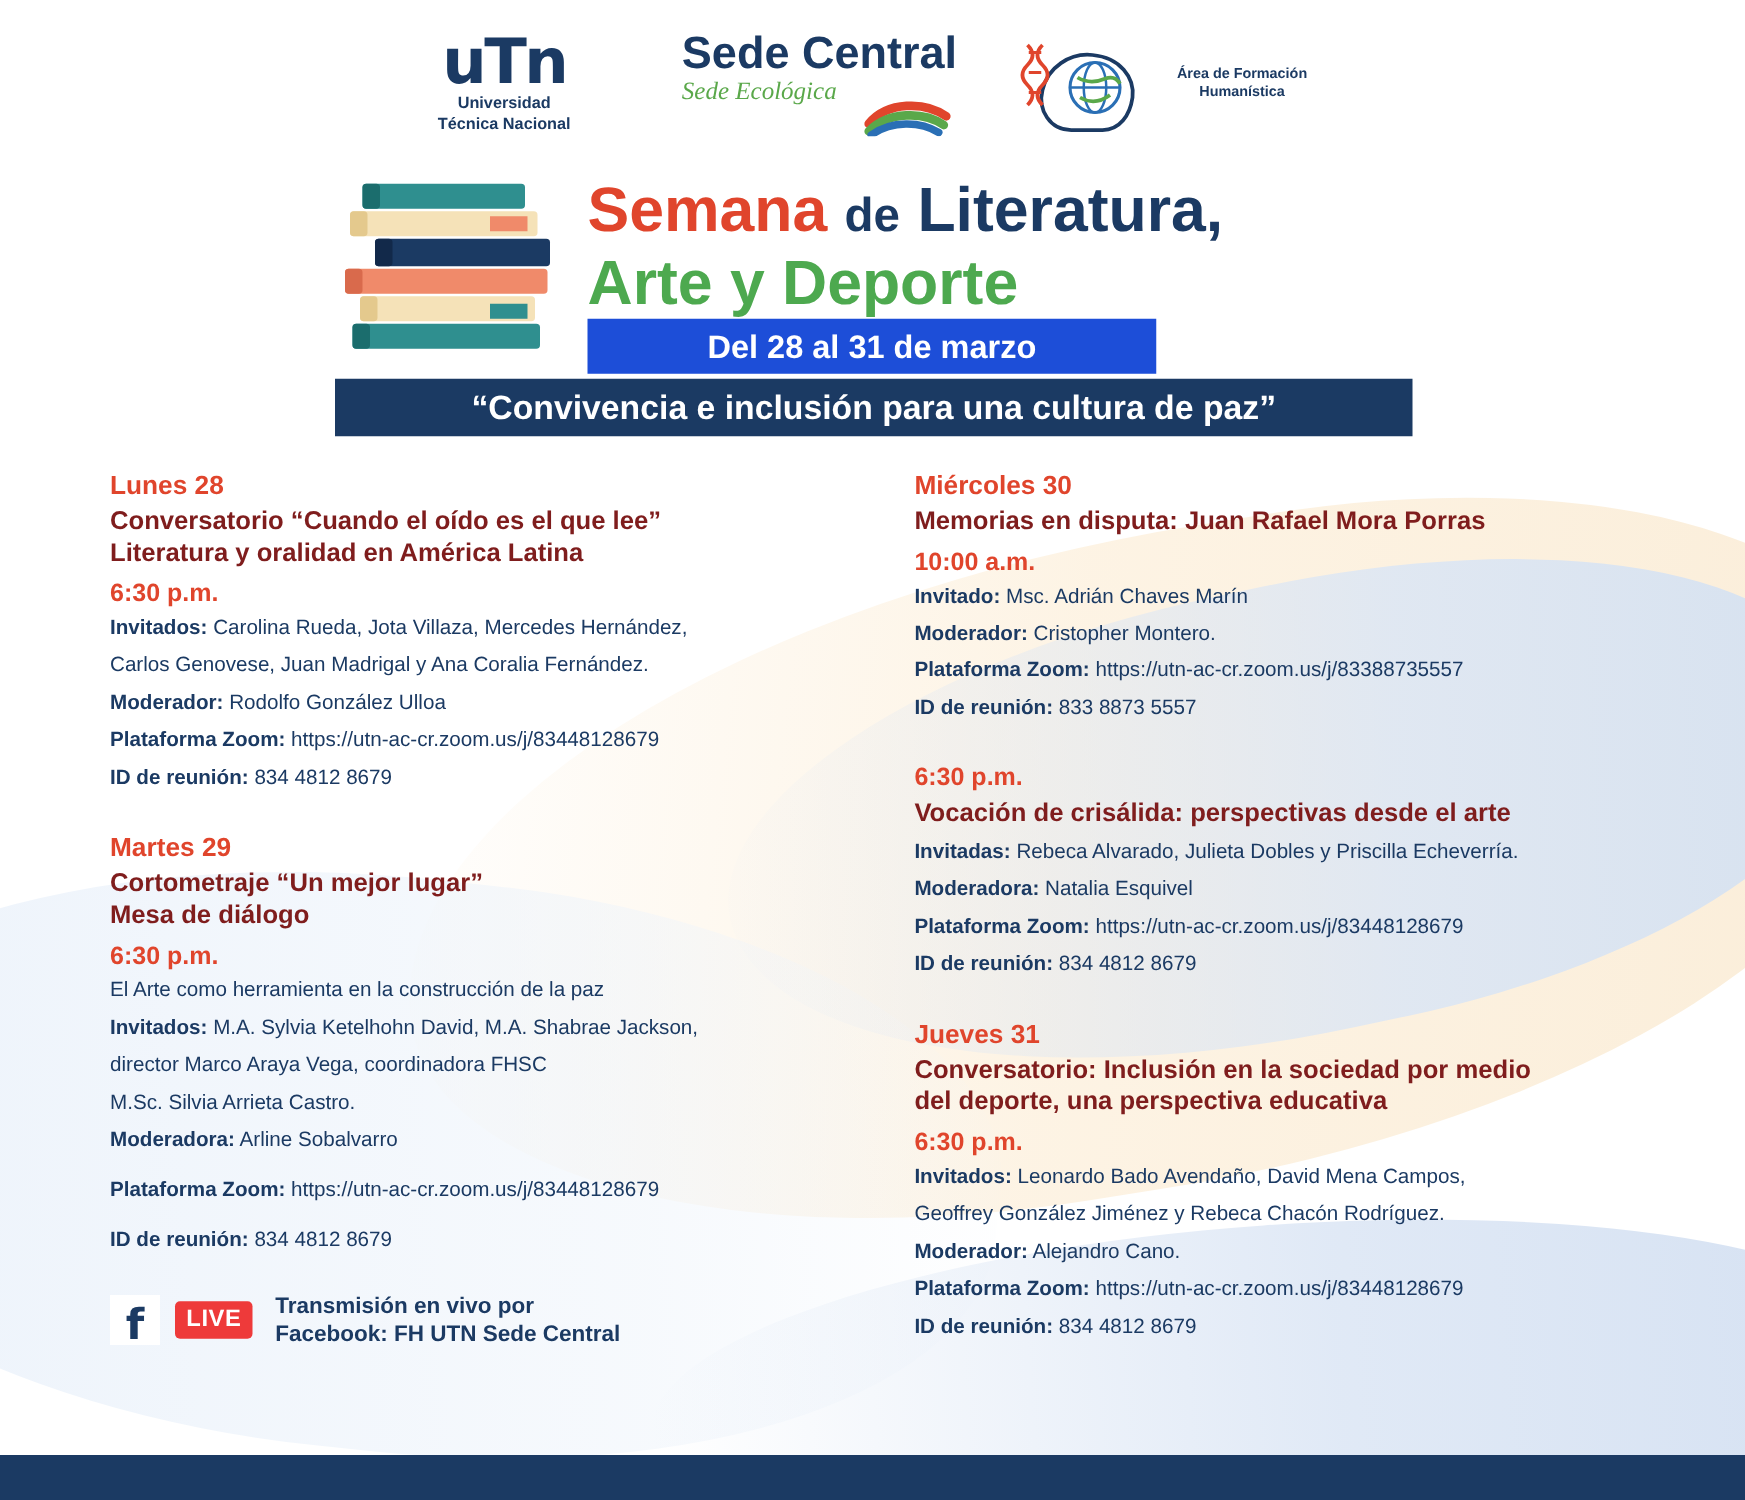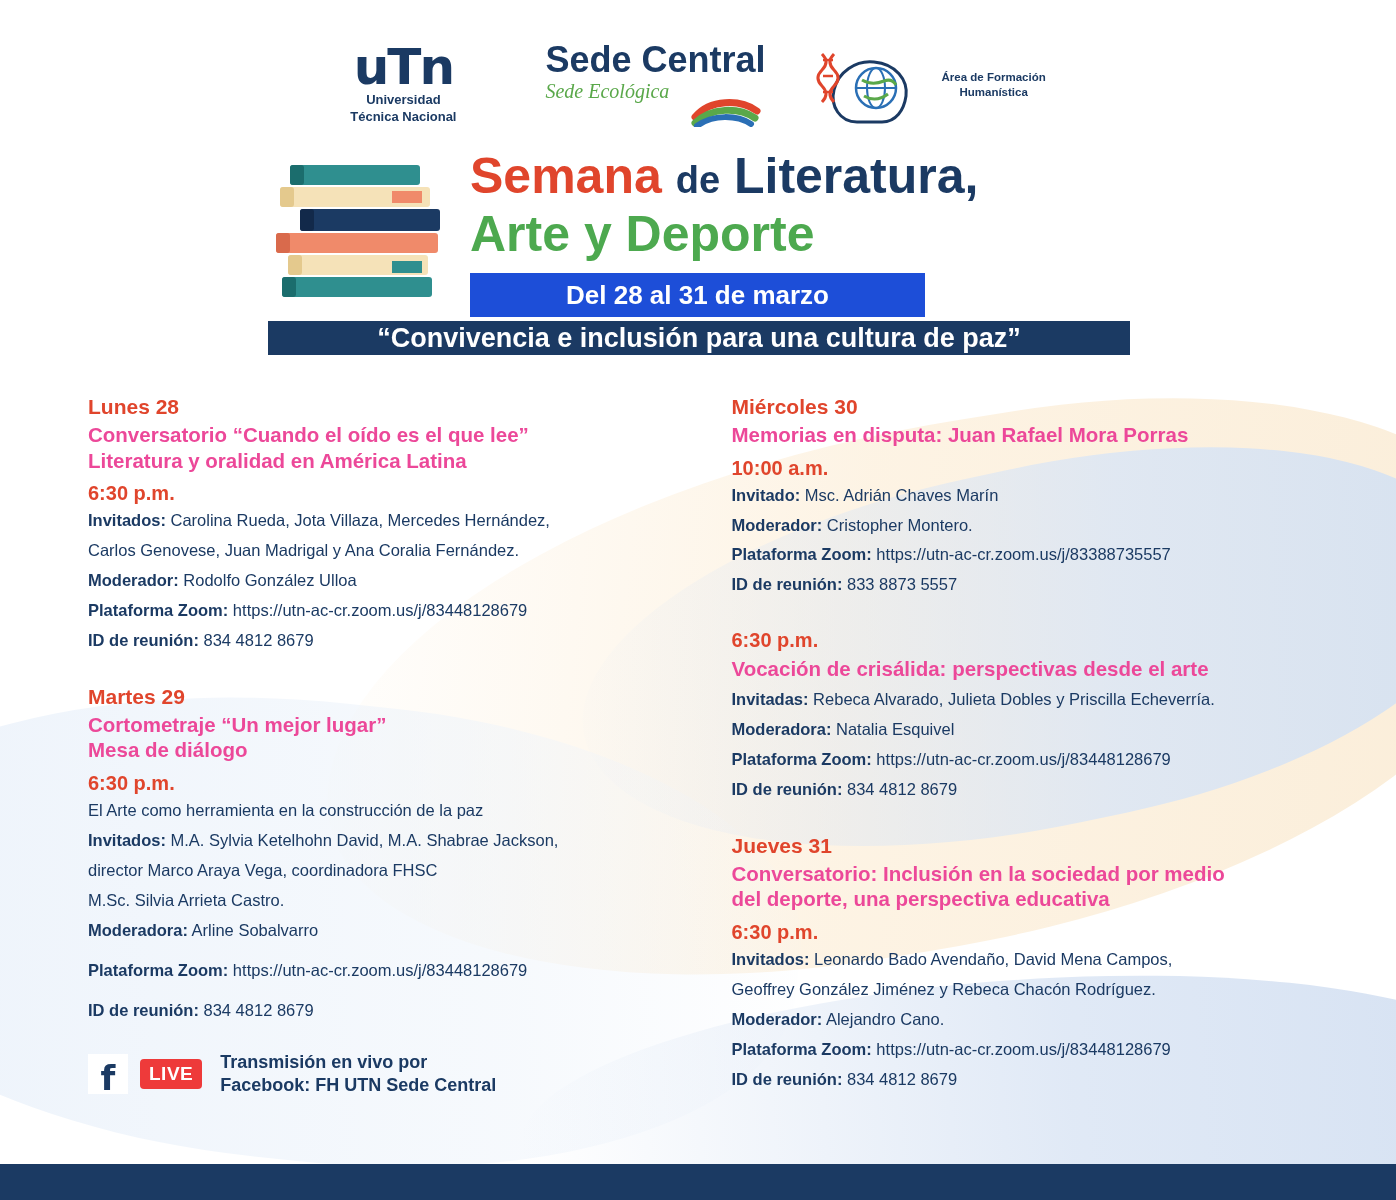--- a/index.html
+++ b/index.html
@@ -35,65 +35,65 @@
   }
   .footer-bar {
     position:absolute; left:0; bottom:0; width:1396px; height:36px;
     background:#1b3a63; z-index: 5;
   }
   .content { position:relative; z-index:3; }
 
   
   .logos {
     display:flex; align-items:center; justify-content:center;
-    gap: 46px; padding-top: 40px;
+    gap: 46px; padding-top: 22px;
   }
   .utn-logo { display:flex; flex-direction:column; align-items:center; }
   .utn-word {
     font-size: 50px; font-weight:bold; color:#1b3a63; letter-spacing:-2px;
     line-height: 1; position:relative; font-family:"DejaVu Sans", sans-serif;
   }
   .utn-sub {
     font-size: 13px; font-weight:bold; color:#1b3a63; line-height:1.25;
     text-align:center; margin-top:0;
   }
   .sede-logo { display:flex; flex-direction:column; align-items:flex-start; margin-top:2px;margin-left:43px;}
   .sede-title { font-size:36px; font-weight:bold; color:#1b3a63; line-height:1; }
   .sede-sub { font-size:20px; color:#5aa84a; font-style:italic; font-family:"Liberation Serif", serif; margin-top:2px;}
   .afh { display:flex; flex-direction:row; align-items:center; }
   .afh-text { font-size:11.5px; font-weight:bold; color:#1b3a63; text-align:center; line-height:1.25; margin-top:2px;}
 
   
   .title-area { position:relative; margin-top:18px; height: 240px; }
   .books { position:absolute; left:272px; top:10px; width:190px; height:150px; }
   .title-main {
-    position:absolute; left:470px; top:4px; width:700px;
+    position:absolute; left:470px; top:14px; width:700px;
   }
   .t-line1 { font-size:50px; font-weight:bold; line-height:1.1; white-space:nowrap;}
   .t-red { color:#e0452c; }
   .t-de { color:#1b3a63; font-size:38px; font-weight:bold; }
   .t-navy { color:#1b3a63; }
   .t-line2 { font-size:50px; font-weight:bold; color:#4da94f; line-height:1.15; margin-top:2px;}
   .band-date {
     position:absolute; left:470px; top:128px; width:455px; height:44px;
     background:#1d4ed8; color:#ffffff; font-size:26px; font-weight:bold;
     display:flex; align-items:center; justify-content:center;
   }
   .band-slogan {
-    position:absolute; left:268px; top:176px; width:862px; height:34px;
+    position:absolute; left:268px; top:176px; width:862px; height:46px;
     background:#1b3a63; color:#ffffff; font-size:27px; font-weight:bold;
     display:flex; align-items:center; justify-content:center;
   }
 
   
   .columns { display:flex; padding: 10px 60px 0 88px; gap: 78px; }
   .col { width: 580px; }
   .col.right { width: 620px; }
   .day-title { color:#e0452c; font-size:21px; font-weight:bold; margin-bottom:3px;}
-  .ev-title { color:#ec4899; font-size:20.5px; font-weight:bold; line-height:1.25; }
+  .ev-title { color:#7f1d1d; font-size:20.5px; font-weight:bold; line-height:1.25; }
   .ev-time { color:#e0452c; font-size:20px; font-weight:bold; margin:9px 0 4px; }
   .ev-line { color:#1b3a63; font-size:16.5px; line-height:1.45; }
   .ev-line b { font-weight:bold; }
   .blk { margin-bottom: 6px; }
   .sp-24 { height: 26px; }
   .sp-10 { height: 10px; }
 
   
   .fb-row { display:flex; align-items:center; gap:12px; margin-top:28px; }
   .fb-icon {

